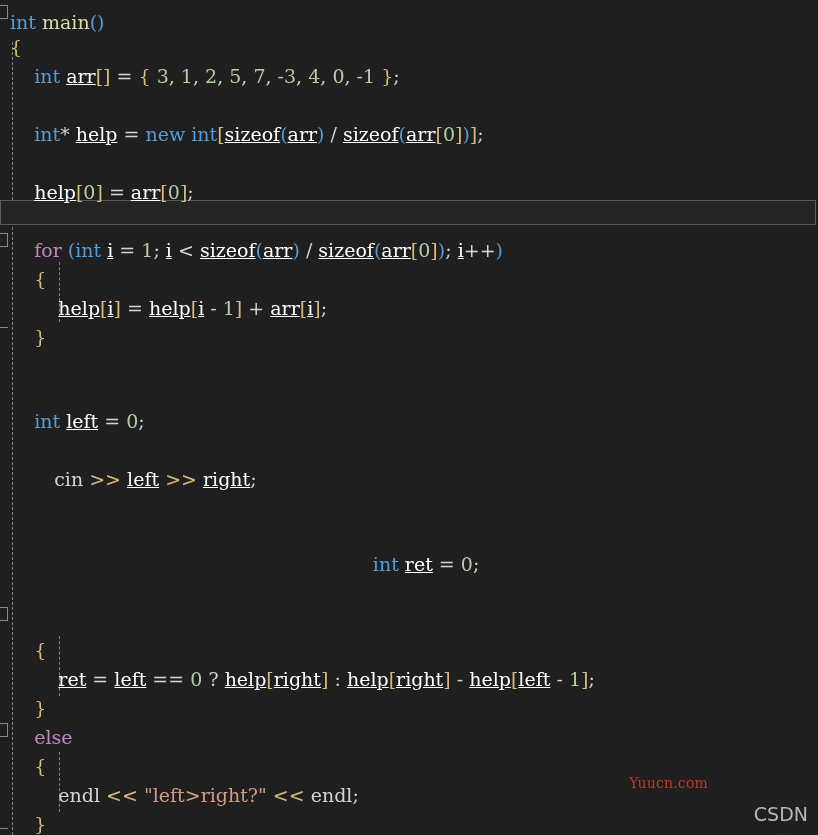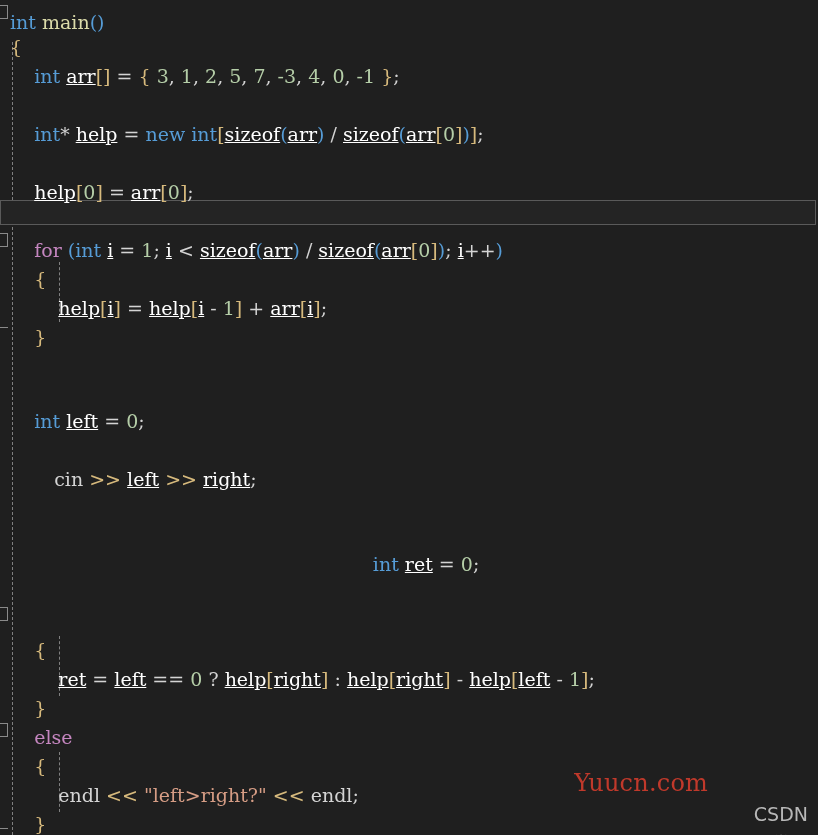--- a/index.html
+++ b/index.html
@@ -78,21 +78,21 @@
   .str  { color: #d69d85; }   
   .pun  { color: #d4d4d4; }   
   .brk  { color: #d7ba7d; }   
   .paren{ color: #569cd6; }   
   .plain{ color: #d4d4d4; }   
   
   #wm-site {
     position: absolute;
     color: #c0392b;
     font-family: "DejaVu Serif", serif;
-    font-size: 24px;
+    font-size: 14px;
     letter-spacing: .2px;
   }
   #wm-csdn {
     position: absolute;
     color: #b8b8b8;
     font-family: "DejaVu Sans", sans-serif;
     font-size: 19px;
   }
 </style>
 </head>

